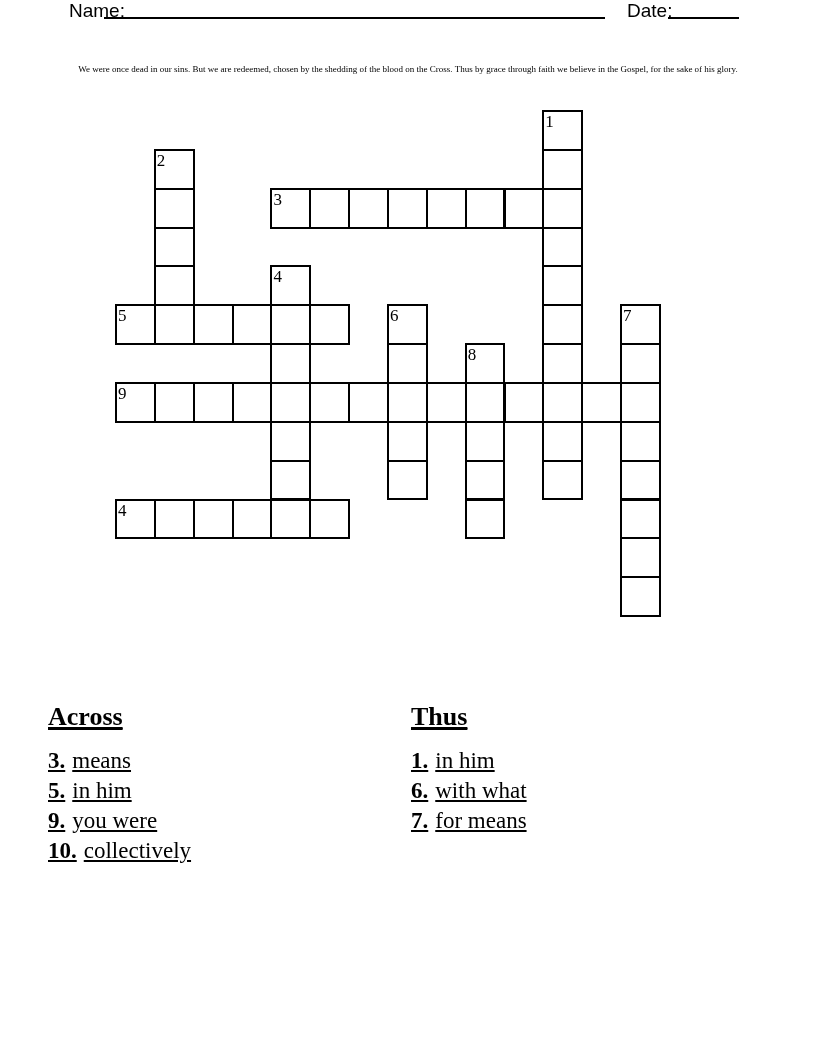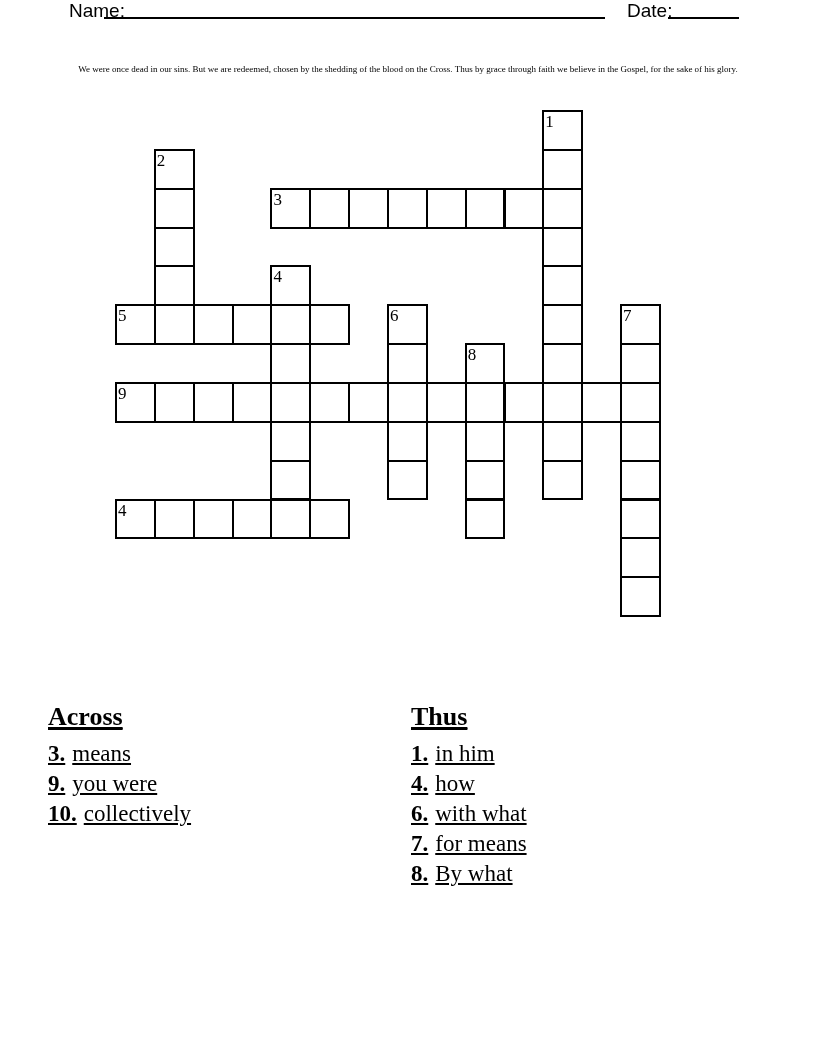--- a/index.html
+++ b/index.html
@@ -39,21 +39,21 @@
   }
 
   
   .clues { position:absolute; top:702px;text-decoration:underline; }
   .clues-across { left:48px; }
   .clues-down   { left:411px; }
   .clues-title {
     font-size:26px; font-weight:bold; line-height:30px;
     text-decoration:underline; text-decoration-thickness:2px; text-underline-offset:3px;
   }
-  .clue-items { margin-top:7px; }
+  .clue-items { margin-top:14px; }
   .clue-line { font-size:23px; line-height:30px; white-space:nowrap; }
   .clue-line .num { font-weight:bold; margin-right:7px; }
 </style>
 </head>
 <body>
 
 <div class="page">
 
   <span class="name-label">Name:</span>
   <div class="name-line"></div>
@@ -147,29 +147,28 @@
       <div class="cell" style="left: 464.65px; top: 498.5px; width: 40.85px; height: 40.85px; border-color: rgb(0, 0, 0);"></div>
       <div class="cell" style="left: 620.05px; top: 498.5px; width: 40.85px; height: 40.85px; border-color: rgb(0, 0, 0);"></div>
       <div class="cell" style="left: 620.05px; top: 537.35px; width: 40.85px; height: 40.85px; border-color: rgb(0, 0, 0);"></div>
       <div class="cell" style="left: 620.05px; top: 576.2px; width: 40.85px; height: 40.85px; border-color: rgb(0, 0, 0);"></div>
     </div>
 
   <div class="clues clues-across">
     <div class="clues-title">Across</div>
     <div class="clue-items">
       <div class="clue-line"><span class="num">3.</span><span>means</span></div>
+      <div class="clue-line"><span class="num">5.</span><span>in him</span></div>
       <div class="clue-line"><span class="num">9.</span><span>you were</span></div>
       <div class="clue-line"><span class="num">10.</span><span>collectively</span></div>
     </div>
   </div>
 
   <div class="clues clues-down">
     <div class="clues-title">Thus</div>
     <div class="clue-items">
       <div class="clue-line"><span class="num">1.</span><span>in him</span></div>
-      <div class="clue-line"><span class="num">4.</span><span>how</span></div>
       <div class="clue-line"><span class="num">6.</span><span>with what</span></div>
       <div class="clue-line"><span class="num">7.</span><span>for means</span></div>
-      <div class="clue-line"><span class="num">8.</span><span>By what</span></div>
     </div>
   </div>
 
 </div>
 
 </body></html>

